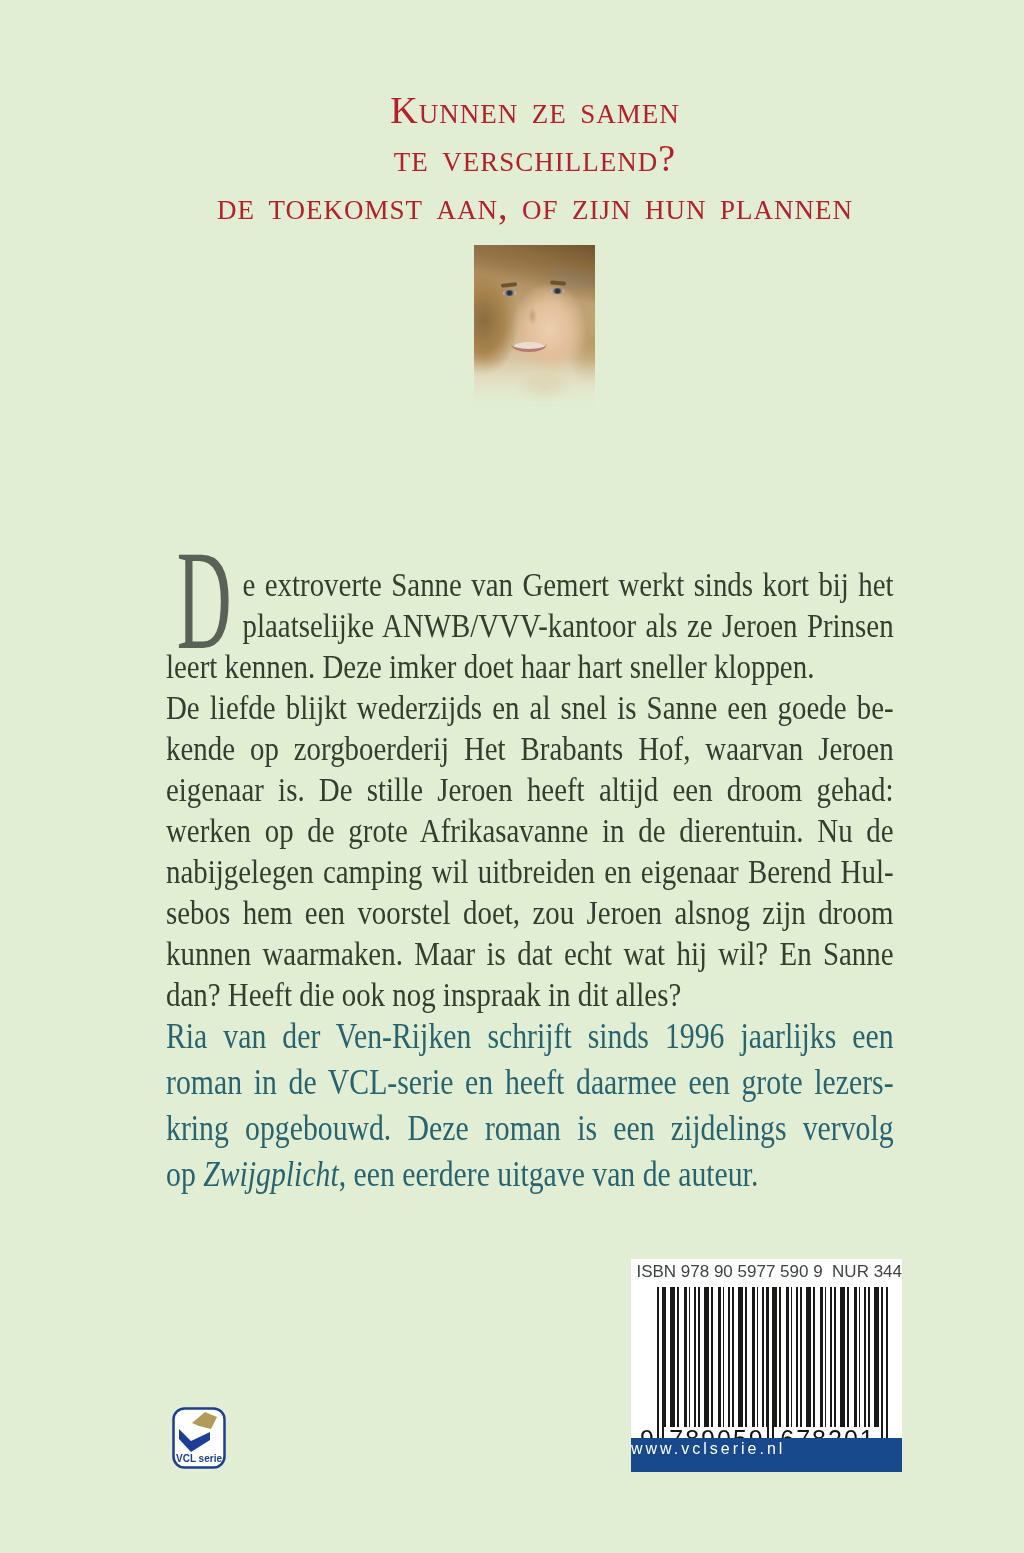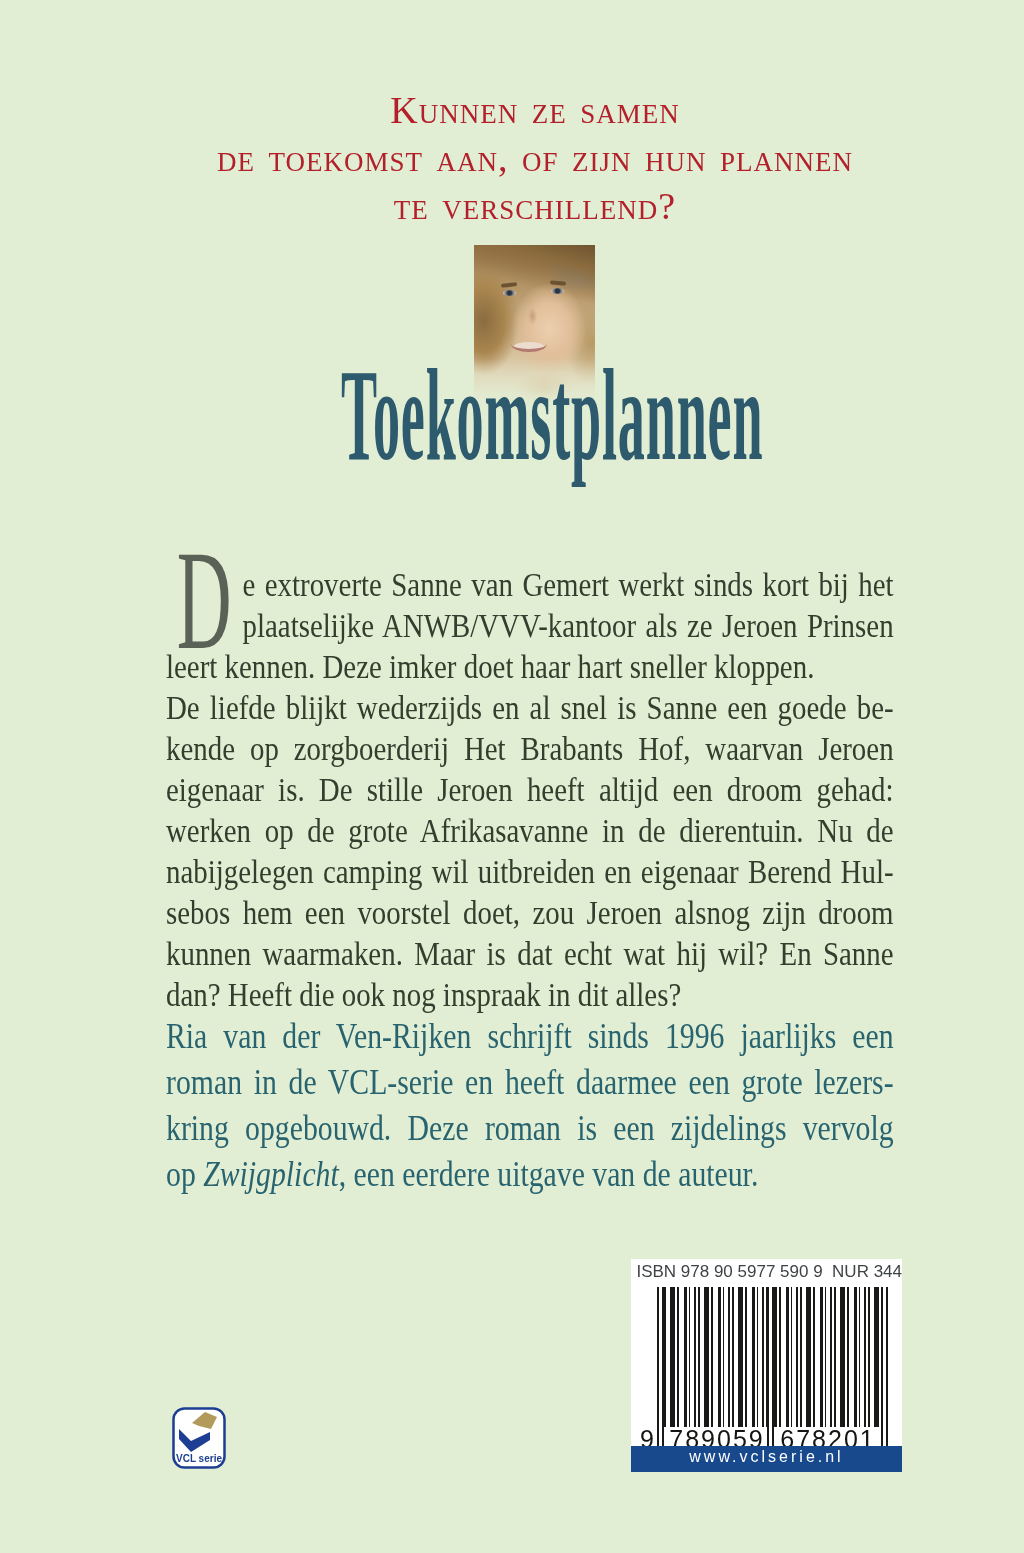--- a/index.html
+++ b/index.html
@@ -104,52 +104,49 @@
     background:linear-gradient(90deg,#191917 0 2px,#ffffff 2px 5px,#191917 5px 7px);
   }
   .guard.gl{left:26px;} .guard.gc{left:136px;} .guard.gr{left:250px;}
   .digits{position:absolute;left:0;top:166px;width:100%;height:26px;
           font-size:25px;color:#141412;}
   .digits span{position:absolute;top:0;text-align:center;letter-spacing:2px;}
   .d9{left:6px;width:22px;}
   .dg1{left:36px;width:100px;}
   .dg2{left:144px;width:106px;}
   .urlbar{
-    position:absolute;left:0;bottom:0;width:100%;height:26px;
-    background:#17498c;color:#ffffff;text-align:center;
+    position:absolute;left:0;bottom:0;width:100%;height:34px;
+    background:#17498c;color:#ffffff;text-align:left;
     font-size:16px;line-height:21px;letter-spacing:3px;
   }
 
   
   .vcl{position:absolute;left:172px;top:1407px;width:50px;height:62px;}
 </style>
 </head>
 <body>
 
 <div class="page">
 
   <div class="tagline">
     <div>Kunnen ze samen</div>
+    <div>te verschillend?</div>
     <div>de toekomst aan, of zijn hun plannen</div>
-    <div>te verschillend?</div>
   </div>
 
   <div class="photo">
     <div class="feat brow l"></div>
     <div class="feat brow r"></div>
     <div class="feat eye l"></div>
     <div class="feat eye r"></div>
     <div class="feat nose"></div>
     <div class="feat teeth"></div>
     <div class="feat lip"></div>
   </div>
 
-  <div class="title">
-    <span class="title-inner">Toekomstplannen</span>
-  </div>
 
   <div class="blurb">
     <div class="dropcap">D</div>
     <div class="line j">e extroverte Sanne van Gemert werkt sinds kort bij het</div>
     <div class="line j">plaatselijke ANWB/VVV-kantoor als ze Jeroen Prinsen</div>
     <div class="line pend">leert kennen. Deze imker doet haar hart sneller kloppen.</div>
     <div class="line j">De liefde blijkt wederzijds en al snel is Sanne een goede be-</div>
     <div class="line j">kende op zorgboerderij Het Brabants Hof, waarvan Jeroen</div>
     <div class="line j">eigenaar is. De stille Jeroen heeft altijd een droom gehad:</div>
     <div class="line j">werken op de grote Afrikasavanne in de dierentuin. Nu de</div>

